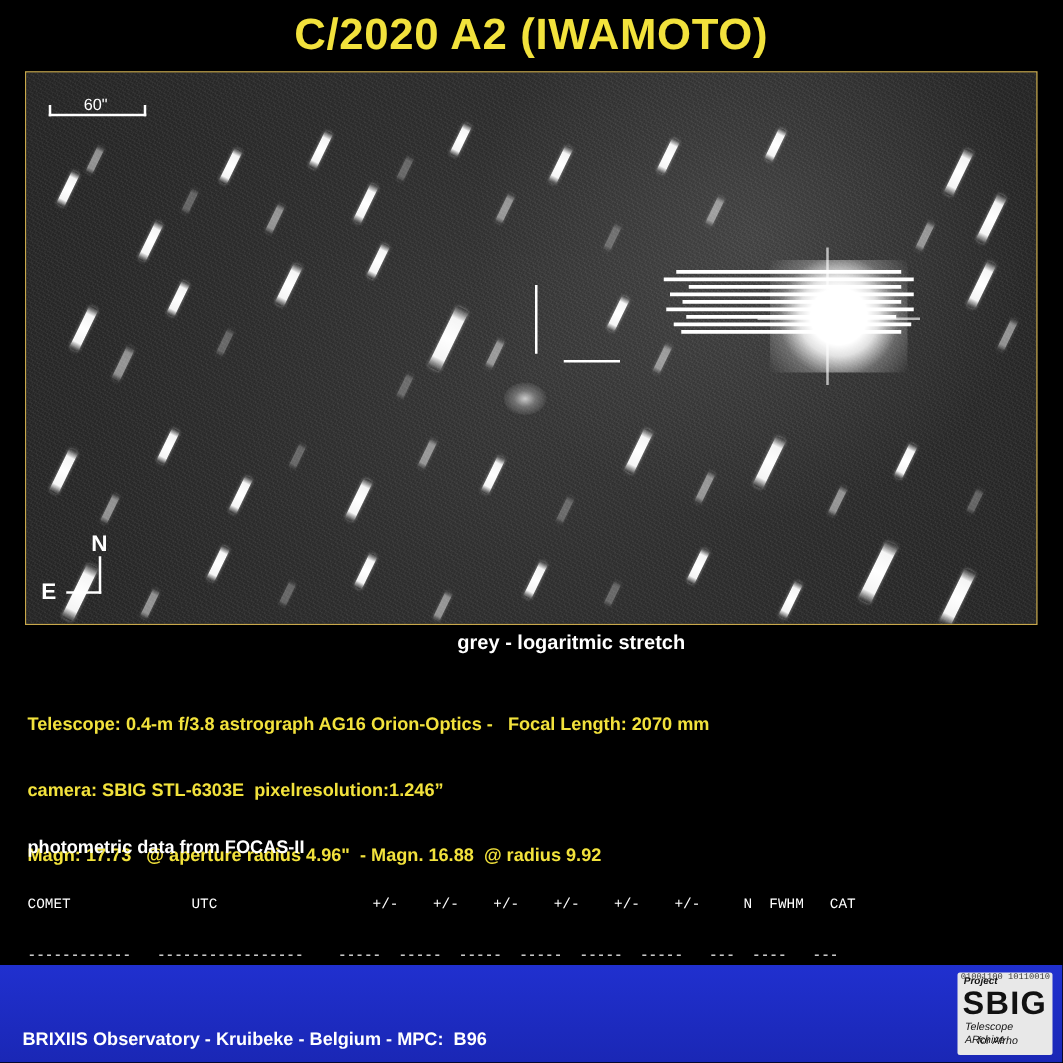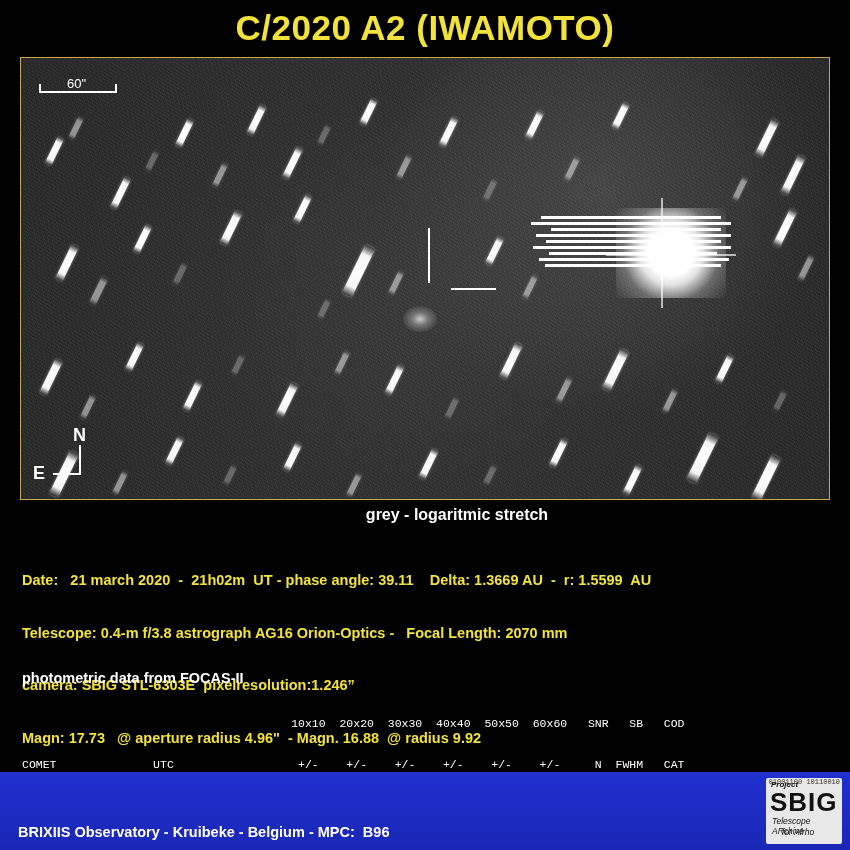--- a/index.html
+++ b/index.html
@@ -402,29 +402,27 @@
       <div class="v"></div>
       <div class="h"></div>
       <div class="n">N</div>
       <div class="e">E</div>
     </div>
   </div>
 
   <div class="stretch-caption">grey -  logaritmic stretch</div>
 
   <div class="info">
-    <div>Date:   21 march 2020  -  21h02m  UT - phase angle: 39.11    Delta: 1.3669 AU  -  r: 1.5599  AU</div>
     <div>Telescope: 0.4-m f/3.8 astrograph AG16 Orion-Optics -   Focal Length: 2070 mm</div>
     <div>camera: SBIG STL-6303E  pixelresolution:1.246”</div>
     <div>Magn: 17.73   @ aperture radius 4.96"  - Magn. 16.88  @ radius 9.92</div>
   </div>
 
   <div class="phot-title">photometric data from FOCAS-II</div>
   <div class="phot-table">
-    <div>                                       10x10  20x20  30x30  40x40  50x50  60x60   SNR   SB   COD</div>
     <div>COMET              UTC                  +/-    +/-    +/-    +/-    +/-    +/-     N  FWHM   CAT</div>
     <div>------------   -----------------    -----  -----  -----  -----  -----  -----   ---  ----   ---</div>
     <div>C/2020 A2      21/03/2020 21:01:35   17.71  16.84  16.32  15.99  15.77  15.61   5.1  18.1   B96</div>
     
   </div>
 
   <div class="footer">
     <div class="lines">
       <div>BRIXIIS Observatory - Kruibeke - Belgium - MPC:  B96</div>
       

